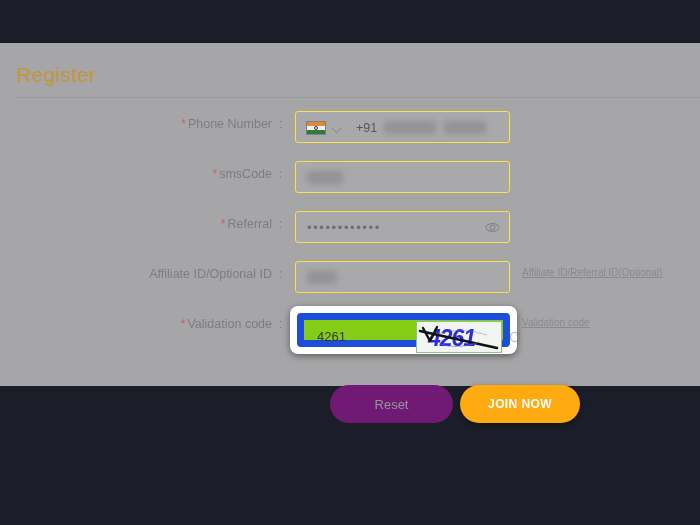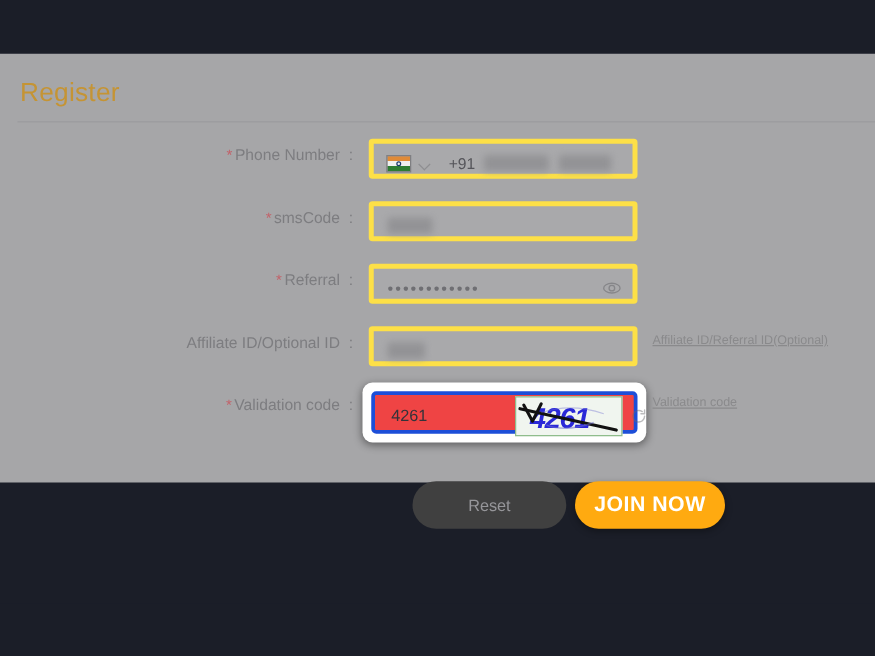--- a/index.html
+++ b/index.html
@@ -92,21 +92,21 @@
     left: 239px; top: 14px;
     font-size: 12.5px;
     color: #7d7d80;
   }
 
   .field {
     position: absolute;
     left: 255px; top: 8px;
     width: 215px; height: 32px;
     box-sizing: border-box;
-    border: 4px solid #fde047;
+    border: 1px solid #fde047;
     border-radius: 3px;
     background: rgba(255,255,255,0.035);
   }
 
   .helper {
     position: absolute;
     left: 482px; top: 14px;
     font-size: 10px;
     color: #8a8a8c;
     white-space: nowrap;
@@ -187,22 +187,22 @@
     box-sizing: border-box;
     background: #ffffff;
     border-radius: 8px;
     box-shadow: 0 2px 7px rgba(0,0,0,.45);
   }
   .vc-input {
     position: absolute;
     left: 7px; top: 7px;
     width: 213px; height: 34px;
     box-sizing: border-box;
-    background: #ef4444;
-    border: 3px solid #1d4ed8;
+    background: #84cc16;
+    border: 7px solid #1d4ed8;
     border-radius: 4px;
     text-align: center;
   }
   .vc-value {
     position: absolute;
     left: 13px; top: 9px;
     font-size: 13px;
     color: #33333a;
     line-height: 16px;
   }
@@ -249,30 +249,30 @@
     height: 38px;
     border-radius: 19px;
     border: none;
     font-family: "Liberation Sans", sans-serif;
     cursor: pointer;
     padding: 0;
   }
   .btn-reset {
     left: 330px;
     width: 123px;
-    background: #404040;
+    background: #701a75;
     color: #96969a;
     font-size: 13px;
   }
   .btn-join {
     left: 460px;
     width: 120px;
     background: #ffaa10;
     color: #ffffff;
-    font-size: 17px;
+    font-size: 12px;
     font-weight: bold;
     letter-spacing: .4px;
     box-shadow: 0 2px 6px rgba(0,0,0,.35);
   }
 </style>
 </head>
 <body>
 
 <div id="screen">
 

